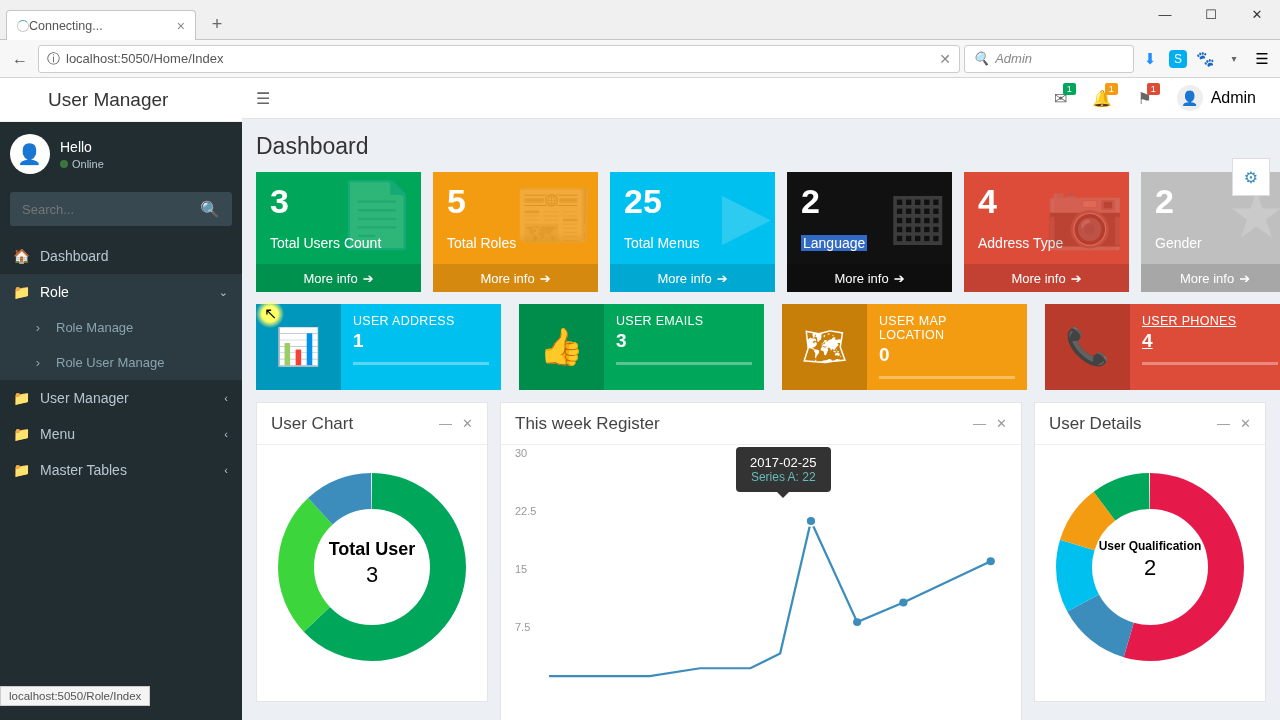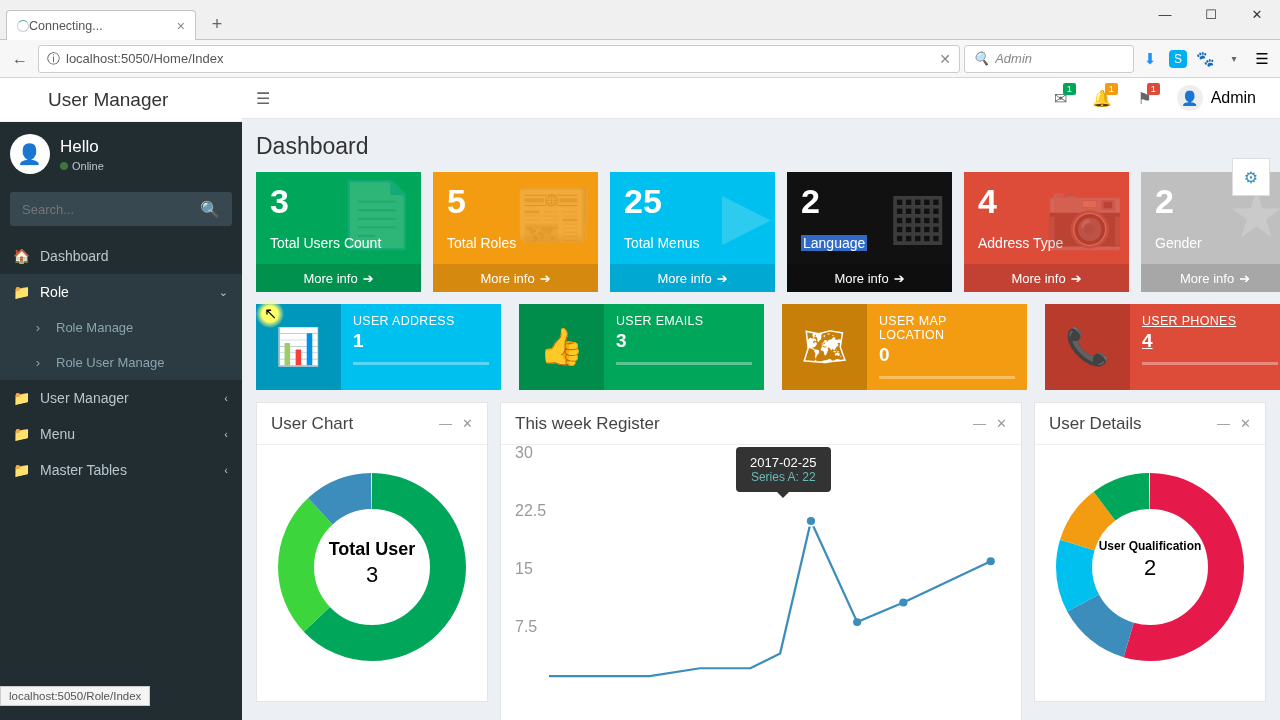--- a/index.html
+++ b/index.html
@@ -25,21 +25,21 @@
 .addr-icon.paw { color: #d4a017; }
 
 
 .app { display: flex; height: 642px; width: 1280px; }
 
 
 .sidebar { width: 242px; background: #222d32; color: #b8c7ce; display: flex; flex-direction: column; }
 .logo-bar { height: 44px; background: #fff; color: #333; font-size: 19px; display: flex; align-items: center; padding-left: 48px; border-bottom:1px solid #eee;}
 .user-panel { display: flex; align-items: center; padding: 12px 10px; gap: 10px; }
 .avatar { width: 40px; height: 40px; border-radius: 50%; background: #fff; display:flex; align-items:center; justify-content:center; font-size:20px;}
-.user-info .hello { color: #fff; font-size: 17px; }
+.user-info .hello { color: #fff; font-size: 14px; }
 .user-info .status { font-size: 11px; color: #b8c7ce; display:flex; align-items:center; gap:4px; margin-top:3px;}
 .dot-online { width:8px; height:8px; background:#3c763d; border-radius:50%; display:inline-block;}
 .search-field { margin: 6px 10px; height: 34px; background: #374850; border-radius: 3px; display: flex; align-items: center; padding: 0 12px; color:#ccc;}
 .search-field input { background: transparent; border: none; outline: none; color: #ccc; font-size: 13px; width:100%;}
 .search-field .mag { color:#999; cursor:pointer;}
 .nav { list-style: none; margin-top:6px;}
 .nav li { display: flex; align-items: center; padding: 10px 14px; font-size: 14px; gap: 10px; cursor: pointer; position:relative;}
 .nav li .chev { margin-left:auto; font-size:11px; color:#b8c7ce;}
 .nav li.selected { background: #2c3b41; color: #fff; }
 .nav li.child { padding-left: 30px; font-size: 13px; background:#2c3b41; color:#8aa4af;}
@@ -95,21 +95,21 @@
 .p1 { width:232px; height:300px;} .p2 { flex:1; height:355px;} .p3 { width:232px; height:300px;}
 
 
 .donut-wrap { position:relative; width:200px; height:200px; margin:22px auto 0 auto;}
 .donut-center { position:absolute; left:0; right:0; top:72px; text-align:center;}
 .donut-center .t1 { font-weight:bold; font-size:18px;}
 .donut-center .t2 { font-size:22px; margin-top:2px;}
 
 
 .line-chart { padding:20px 20px 0 48px; height:236px; position:relative;}
-.ylabel { position:absolute; left:14px; font-size:16px; color:#999; transform:translateY(-50%);}
+.ylabel { position:absolute; left:14px; font-size:11px; color:#999; transform:translateY(-50%);}
 .line-svg { width:100%; height:100%;}
 .tooltip { position:absolute; background:#333; color:#fff; border-radius:4px; padding:8px 14px; font-size:13px; text-align:center; left:235px; top:2px;}
 .tooltip .s2 { color:#6bb; font-size:12px;}
 .tooltip:after { content:""; position:absolute; bottom:-6px; left:50%; margin-left:-6px; border:6px solid transparent; border-top-color:#333; border-bottom:none;}
 
 
 .statusbar { position:absolute; left:0; bottom:14px; background:#f4f4f4; border:1px solid #ccc; font-size:11.5px; color:#555; padding:3px 8px;}
 
 
 .cursor-hi { position:absolute; width:28px; height:28px; background:radial-gradient(circle,#ffff66 40%,rgba(255,255,102,0) 72%); border-radius:50%;}

